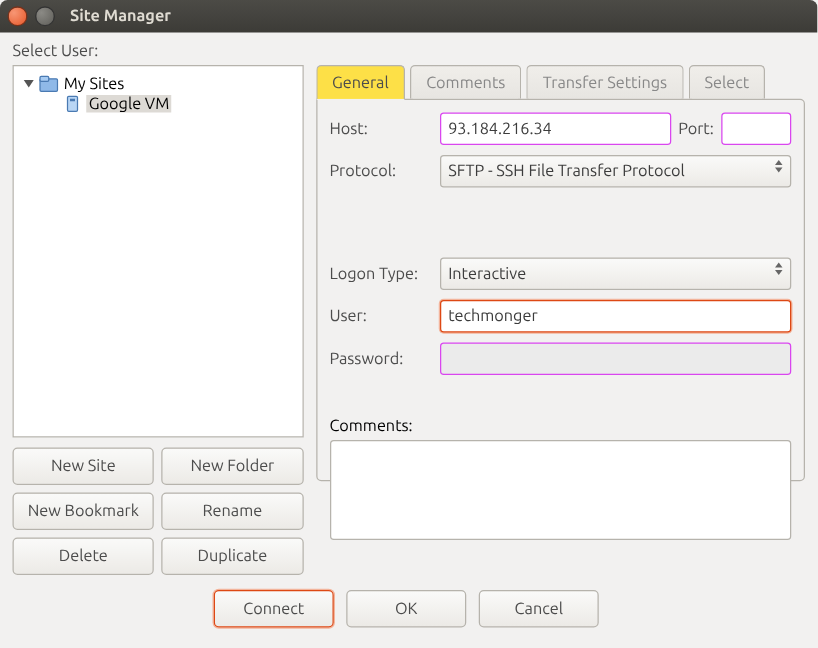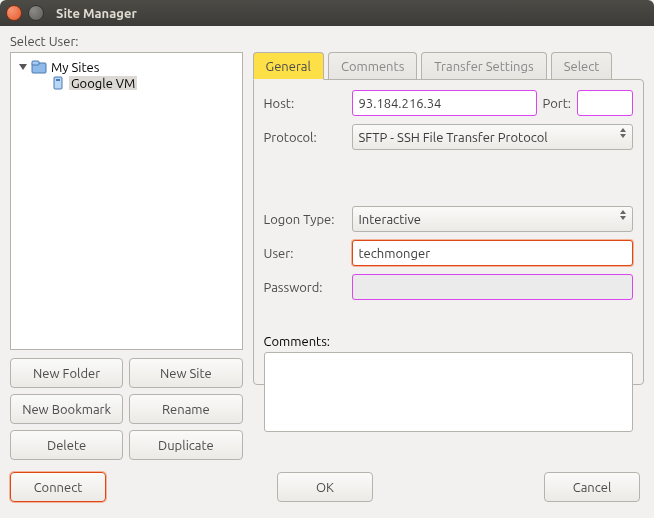--- a/index.html
+++ b/index.html
@@ -32,21 +32,21 @@
   .form-row label { width: 82px; color:#4c4c4c; }
   .tinput { height:26px; border:1px solid #d946ef; border-radius:3px; background:#fff; padding:0 6px; color:#3c3c3c; }
   .tinput.focused { border:1px solid #dd4814; box-shadow: 0 0 0 1px #f3b49b; outline:none; }
   .tinput:disabled, .tinput.disabled { background:#ebebeb; color:#999; }
   .selectish { flex:1; height:26px; border:1px solid #b6b3ac; border-radius:3px; background: linear-gradient(to bottom,#fafaf9,#eceae6); padding:0 20px 0 6px; color:#3c3c3c; position:relative; display:flex; align-items:center; cursor:pointer; }
   .selectish .spin { position:absolute; right:6px; top:3px; display:flex; flex-direction:column; gap:2px; }
   .spin .up { width:0;height:0;border-left:3px solid transparent;border-right:3px solid transparent;border-bottom:4px solid #666; }
   .spin .down { width:0;height:0;border-left:3px solid transparent;border-right:3px solid transparent;border-top:4px solid #666; }
   .spacer-block { height: 48px; }
   textarea.comments { width:100%; height:80px; border:1px solid #b6b3ac; border-radius:3px; background:#fff; resize:none; padding:4px; }
-  .footer { display:flex; justify-content:space-between; gap:10px; margin-top: 12px; padding-right:4px;}
+  .footer { display:flex; justify-content:center; gap:10px; margin-top: 12px; padding-right:4px;}
   .footer .ubtn { width:96px; }
   .ubtn.primary { box-shadow: 0 0 0 1px #f3b49b; border:1px solid #dd4814; background: linear-gradient(to bottom,#fafaf9,#eceae6);}
 </style>
 </head>
 <body>
 
 <div class="titlebar">
   <span class="win-btn btn-close"></span>
   <span class="win-btn btn-min"></span>
   <span class="title">Site Manager</span>
@@ -73,22 +73,22 @@
             <svg viewBox="0 0 14 14">
                 <rect x="3" y="1" width="8" height="12" rx="1" fill="#b9d6f5" stroke="#4a7ab2"></rect>
                 <rect x="5" y="3" width="4" height="2" fill="#4a7ab2"></rect>
               </svg>
           </span>
           <span class="lbl">Google VM</span>
         </div>
       </div>
 
       <div class="btn-grid">
+        <button class="ubtn">New Site</button>
         <button class="ubtn">New Folder</button>
-        <button class="ubtn">New Site</button>
         <button class="ubtn">New Bookmark</button>
         <button class="ubtn">Rename</button>
         <button class="ubtn">Delete</button>
         <button class="ubtn">Duplicate</button>
       </div>
     </div>
 
     <div class="right-col">
       <div class="tabs">
         <div class="tab active">General</div>

